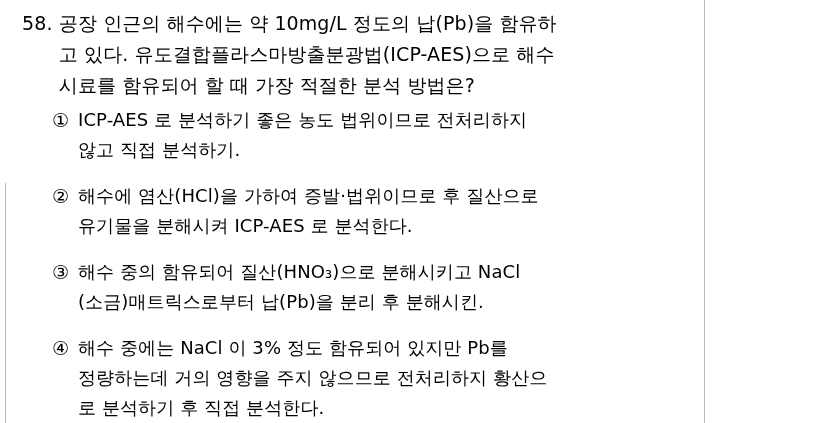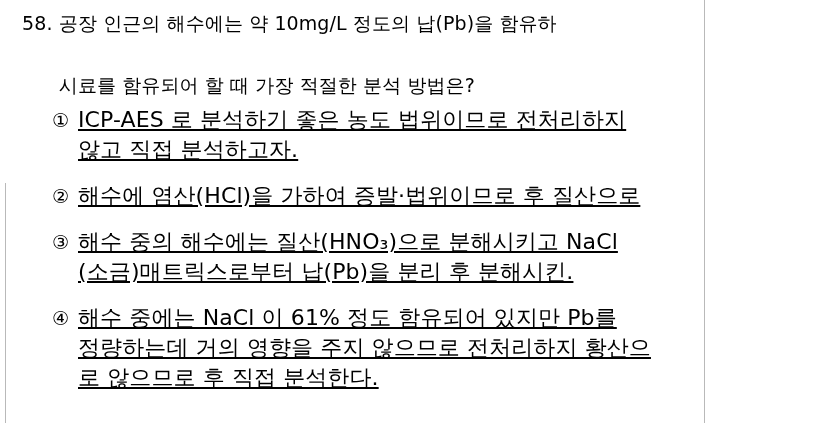--- a/index.html
+++ b/index.html
@@ -81,76 +81,76 @@
     margin-bottom: 0;
   }
   .choice-marker {
     flex: 0 0 auto;
     font-size: 19px;
     line-height: 30px;
     width: 26px;
   }
   .choice-text {
     flex: 1 1 auto;
-    font-size: 22px;
+    font-size: 18px;
     line-height: 30px;
     letter-spacing: 0.1px;
-    text-decoration: underline;
   }
   .choice-text .q-line {
     white-space: nowrap;
   }
 </style>
 </head>
 <body>
 
 <div class="page">
 
   <div class="gutter-right"></div>
   <div class="gutter-left"></div>
 
   <div class="question">
     <div class="q-head">
       <span class="q-num">58.</span>
       <span class="q-body">
         <span class="q-line">공장 인근의 해수에는 약 10mg/L 정도의 납(Pb)을 함유하</span><br>
-        <br>
+        <span class="q-line">고 있다. 유도결합플라스마방출분광법(ICP-AES)으로 해수</span><br>
         <span class="q-line">시료를 함유되어 할 때 가장 적절한 분석 방법은?</span>
       </span>
     </div>
   </div>
 
   <div class="choices">
 
     <div class="choice">
       <span class="choice-marker">①</span>
       <span class="choice-text">
         <span class="q-line">ICP-AES 로 분석하기 좋은 농도 법위이므로 전처리하지</span><br>
-        <span class="q-line">않고 직접 분석하고자.</span>
+        <span class="q-line">않고 직접 분석하기.</span>
       </span>
     </div>
 
     <div class="choice">
       <span class="choice-marker">②</span>
       <span class="choice-text">
         <span class="q-line">해수에 염산(HCl)을 가하여 증발·법위이므로 후 질산으로</span><br>
+        <span class="q-line">유기물을 분해시켜 ICP-AES 로 분석한다.</span>
       </span>
     </div>
 
     <div class="choice">
       <span class="choice-marker">③</span>
       <span class="choice-text">
-        <span class="q-line">해수 중의 해수에는 질산(HNO₃)으로 분해시키고 NaCl</span><br>
+        <span class="q-line">해수 중의 함유되어 질산(HNO₃)으로 분해시키고 NaCl</span><br>
         <span class="q-line">(소금)매트릭스로부터 납(Pb)을 분리 후 분해시킨.</span>
       </span>
     </div>
 
     <div class="choice">
       <span class="choice-marker">④</span>
       <span class="choice-text">
-        <span class="q-line">해수 중에는 NaCl 이 61% 정도 함유되어 있지만 Pb를</span><br>
+        <span class="q-line">해수 중에는 NaCl 이 3% 정도 함유되어 있지만 Pb를</span><br>
         <span class="q-line">정량하는데 거의 영향을 주지 않으므로 전처리하지 황산으</span><br>
-        <span class="q-line">로 않으므로 후 직접 분석한다.</span>
+        <span class="q-line">로 분석하기 후 직접 분석한다.</span>
       </span>
     </div>
 
   </div>
 </div>
 
 </body></html>

